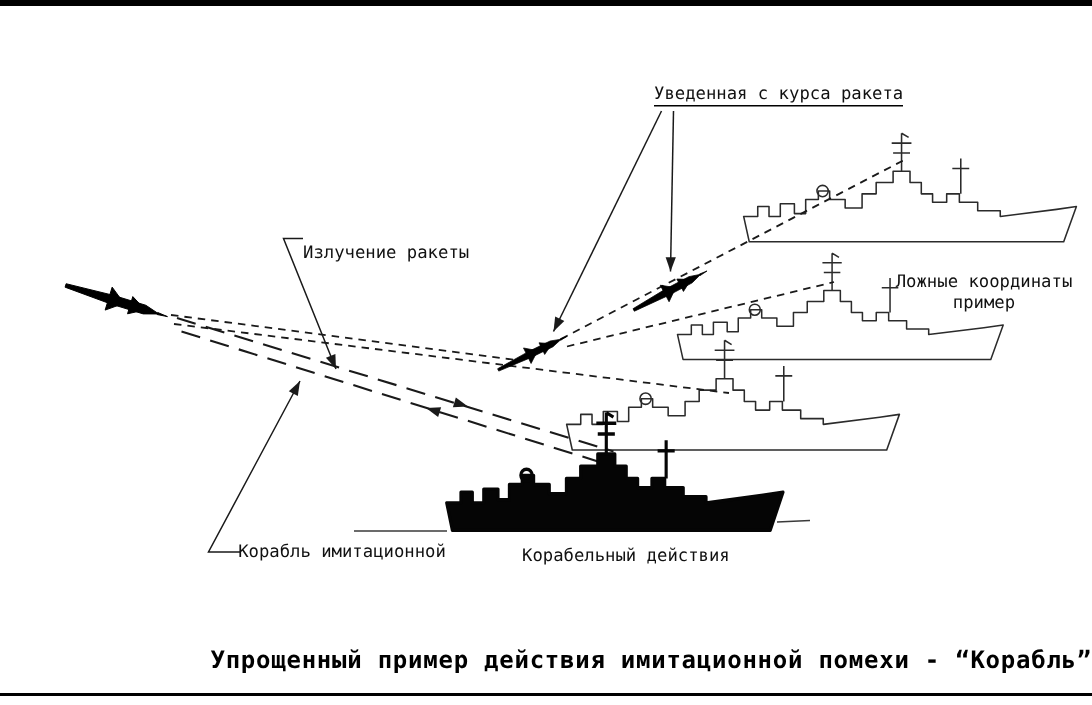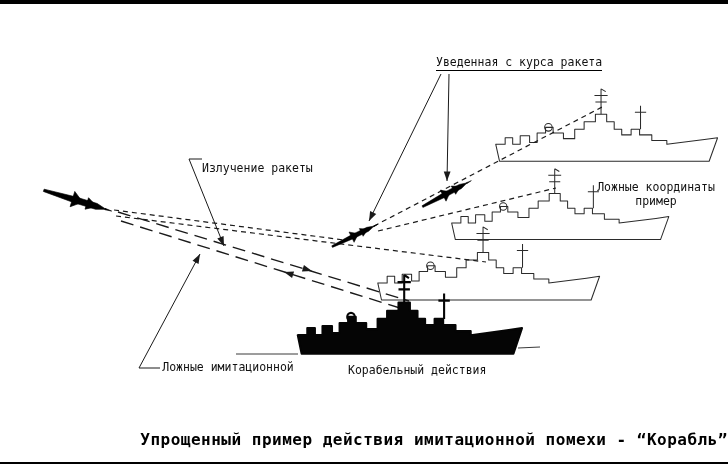--- a/index.html
+++ b/index.html
@@ -101,19 +101,19 @@
   <div class="lbl lbl-diverted">Уведенная с курса ракета</div>
 
   <div class="lbl lbl-emission">Излучение ракеты</div>
 
   <div class="lbl lbl-falsecoords">
     <div>Ложные координаты</div>
     <div>пример</div>
   </div>
 
   <div class="lbl lbl-jamming">
-    <div>Ложные имитационной</div>
+    <div>Корабль имитационной</div>
   </div>
 
   <div class="lbl lbl-receiver">Корабельный действия</div>
 
   <div class="caption">Упрощенный пример действия имитационной помехи - “Корабль”</div>
 </div>
 
 </body></html>

